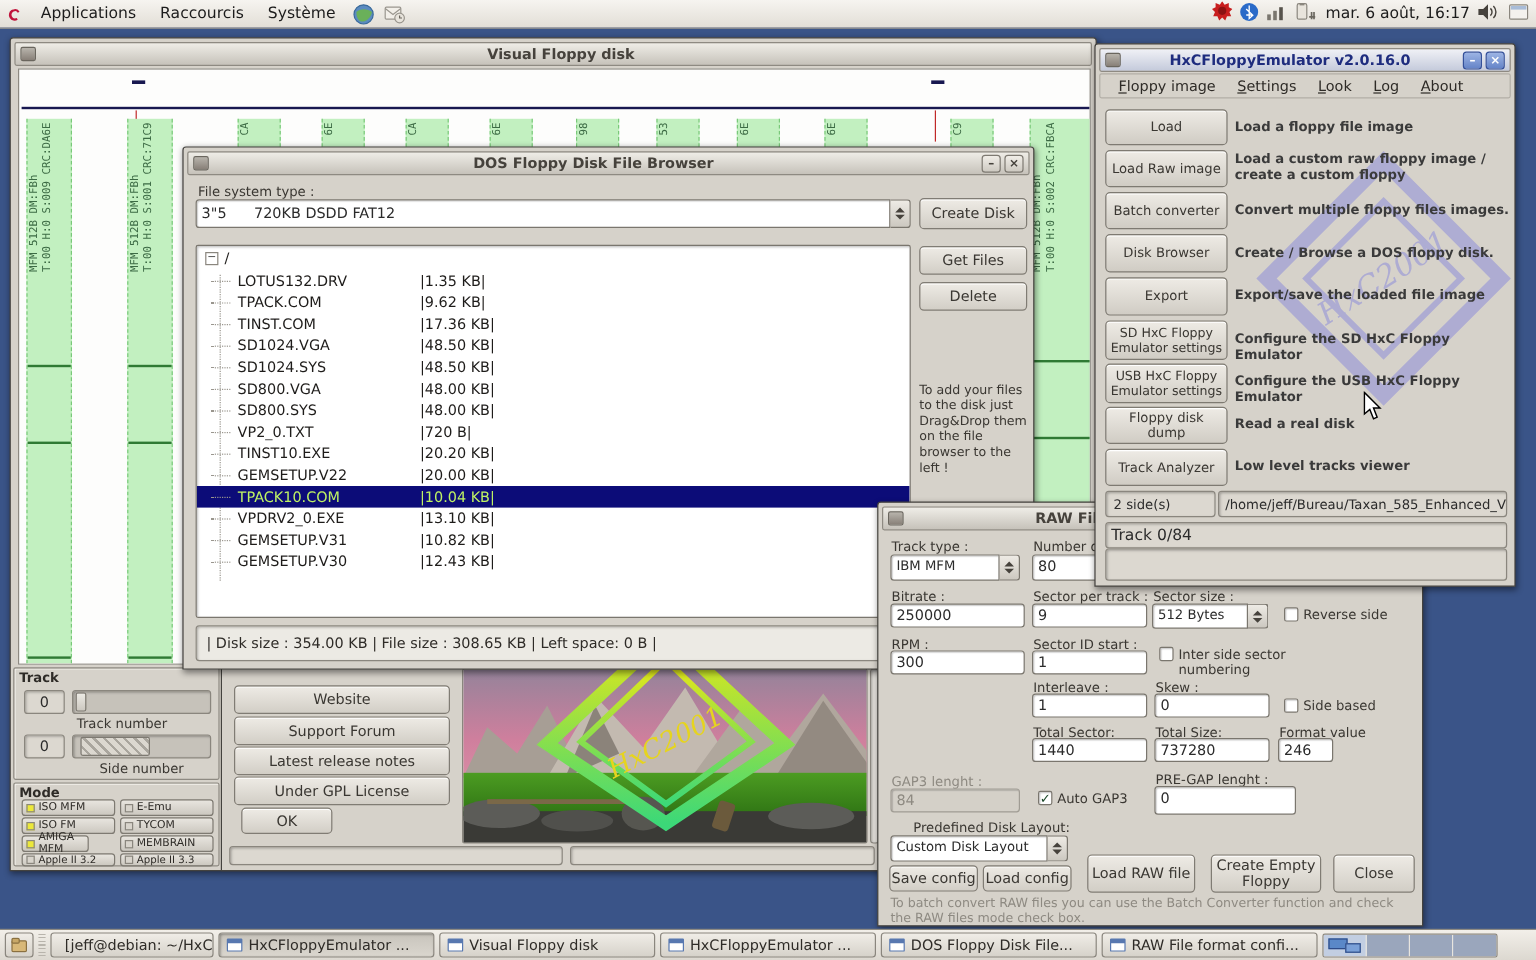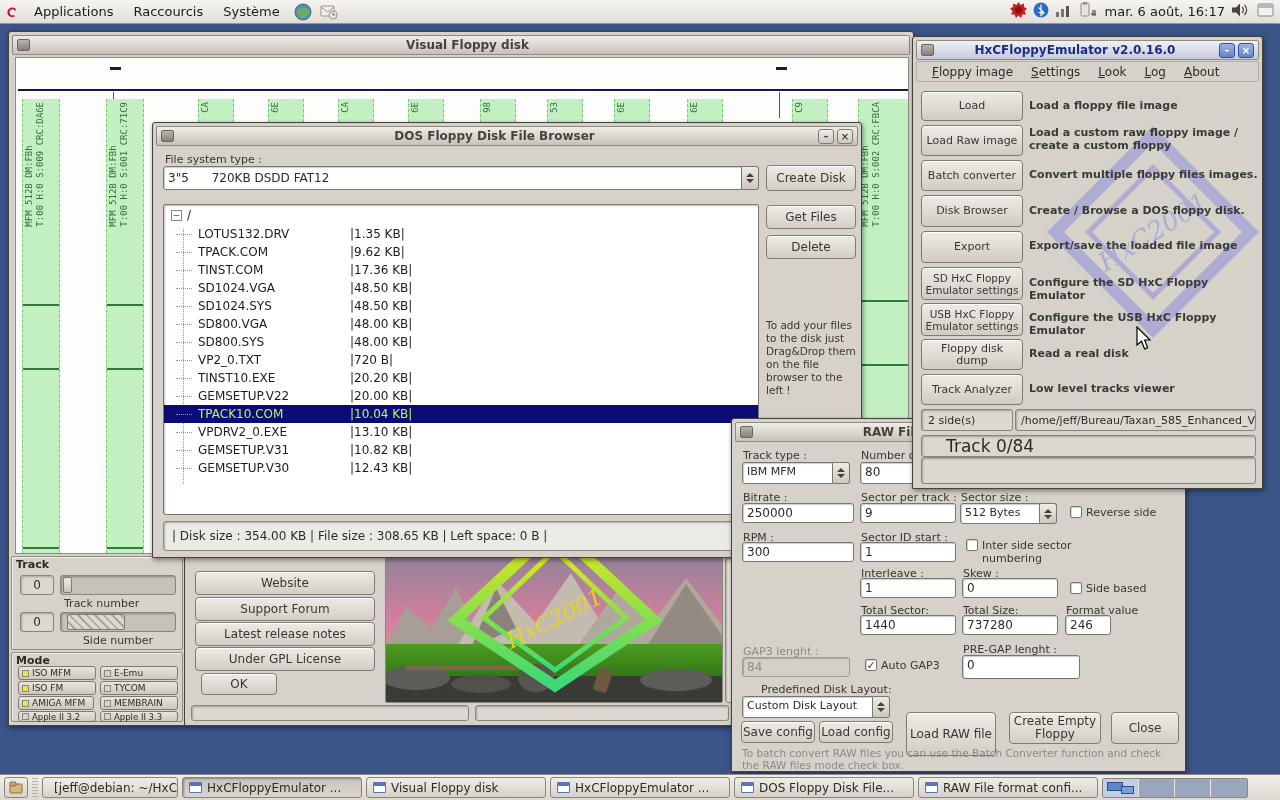--- a/index.html
+++ b/index.html
@@ -291,21 +291,21 @@
     <div class="grp" style="left:2px; top:620px; width:172px; height:70px;">
       <span class="gtitle">Mode</span>
       <div class="modebtn" style="left:6px; top:13px; width:78px;">
           <span class="led on"></span>
           <span>ISO MFM</span>
         </div>
       <div class="modebtn" style="left:6px; top:28px; width:78px;">
           <span class="led on"></span>
           <span>ISO FM</span>
         </div>
-      <div class="modebtn" style="left:6px; top:43px; width:76px;">
+      <div class="modebtn" style="left:6px; top:43px; width:56px;">
           <span class="led on"></span>
           <span>AMIGA MFM</span>
         </div>
       <div class="modebtn" style="left:6px; top:58px; width:78px; height:11px; font-size:8.5px;">
           <span class="led"></span>
           <span>Apple II 3.2</span>
         </div>
       <div class="modebtn" style="left:88px; top:13px; width:78px;">
           <span class="led"></span>
           <span>E-Emu</span>
@@ -569,21 +569,21 @@
           <span class="tri-up"></span>
           <span class="tri-dn"></span>
         </span>
     </div>
     <div class="btn" style="position:absolute; left:9px; top:302px; width:74px; height:22px;">
         <span>Save config</span>
       </div>
     <div class="btn" style="position:absolute; left:87px; top:302px; width:74px; height:22px;">
         <span>Load config</span>
       </div>
-    <div class="btn" style="position:absolute; left:174px; top:293px; width:90px; height:44px;">
+    <div class="btn" style="position:absolute; left:174px; top:293px; width:90px; height:32px;">
         <span>Load RAW file</span>
       </div>
     <div class="btn" style="position:absolute; left:277px; top:293px; width:92px; height:32px; line-height:13px;">
         <span>Create Empty Floppy</span>
       </div>
     <div class="btn" style="position:absolute; left:379px; top:293px; width:68px; height:32px;">
         <span>Close</span>
       </div>
     <div class="lbl gray" style="left:10px; top:328px; width:438px; white-space:normal; font-size:10.5px; line-height:12px;">To batch convert RAW files you can use the Batch Converter function and check the RAW files mode check box.</div>
   </div>
@@ -645,21 +645,21 @@
         <span>Track Analyzer</span>
       </div>
     <div class="actdesc" style="top:345px;">Low level tracks viewer</div>
 
     <div class="sunken" style="position:absolute; left:8px; top:372px; width:92px; height:22px; display:flex; align-items:center; padding:0 6px; font-size:11px;">
         <span>2 side(s)</span>
       </div>
     <div class="sunken" style="position:absolute; left:102px; top:372px; width:241px; height:22px; display:flex; align-items:center; padding:0 5px; font-size:11px; white-space:nowrap; overflow:hidden;">
         <span>/home/jeff/Bureau/Taxan_585_Enhanced_VG</span>
       </div>
-    <div class="sunken" style="position:absolute; left:8px; top:398px; width:335px; height:22px; display:flex; align-items:center; padding:0 24px; font-size:17px;">
+    <div class="sunken" style="position:absolute; left:8px; top:398px; width:335px; height:22px; display:flex; align-items:center; padding:0 4px; font-size:13px;">
         <span>Track 0/84</span>
       </div>
     <div class="sunken" style="position:absolute; left:8px; top:420px; width:335px; height:27px;"></div>
   </div>
 
   <div style="position:absolute; left:1136px; top:326px; z-index:70;">
     <svg width="18" height="26" viewBox="0 0 18 26">
         <polygon points="1,1 1,19 5.5,15.2 8.6,23 11.6,21.6 8.6,14 14,14" fill="#fff" stroke="#000" stroke-width="1.2"></polygon>
       </svg>
   </div>

